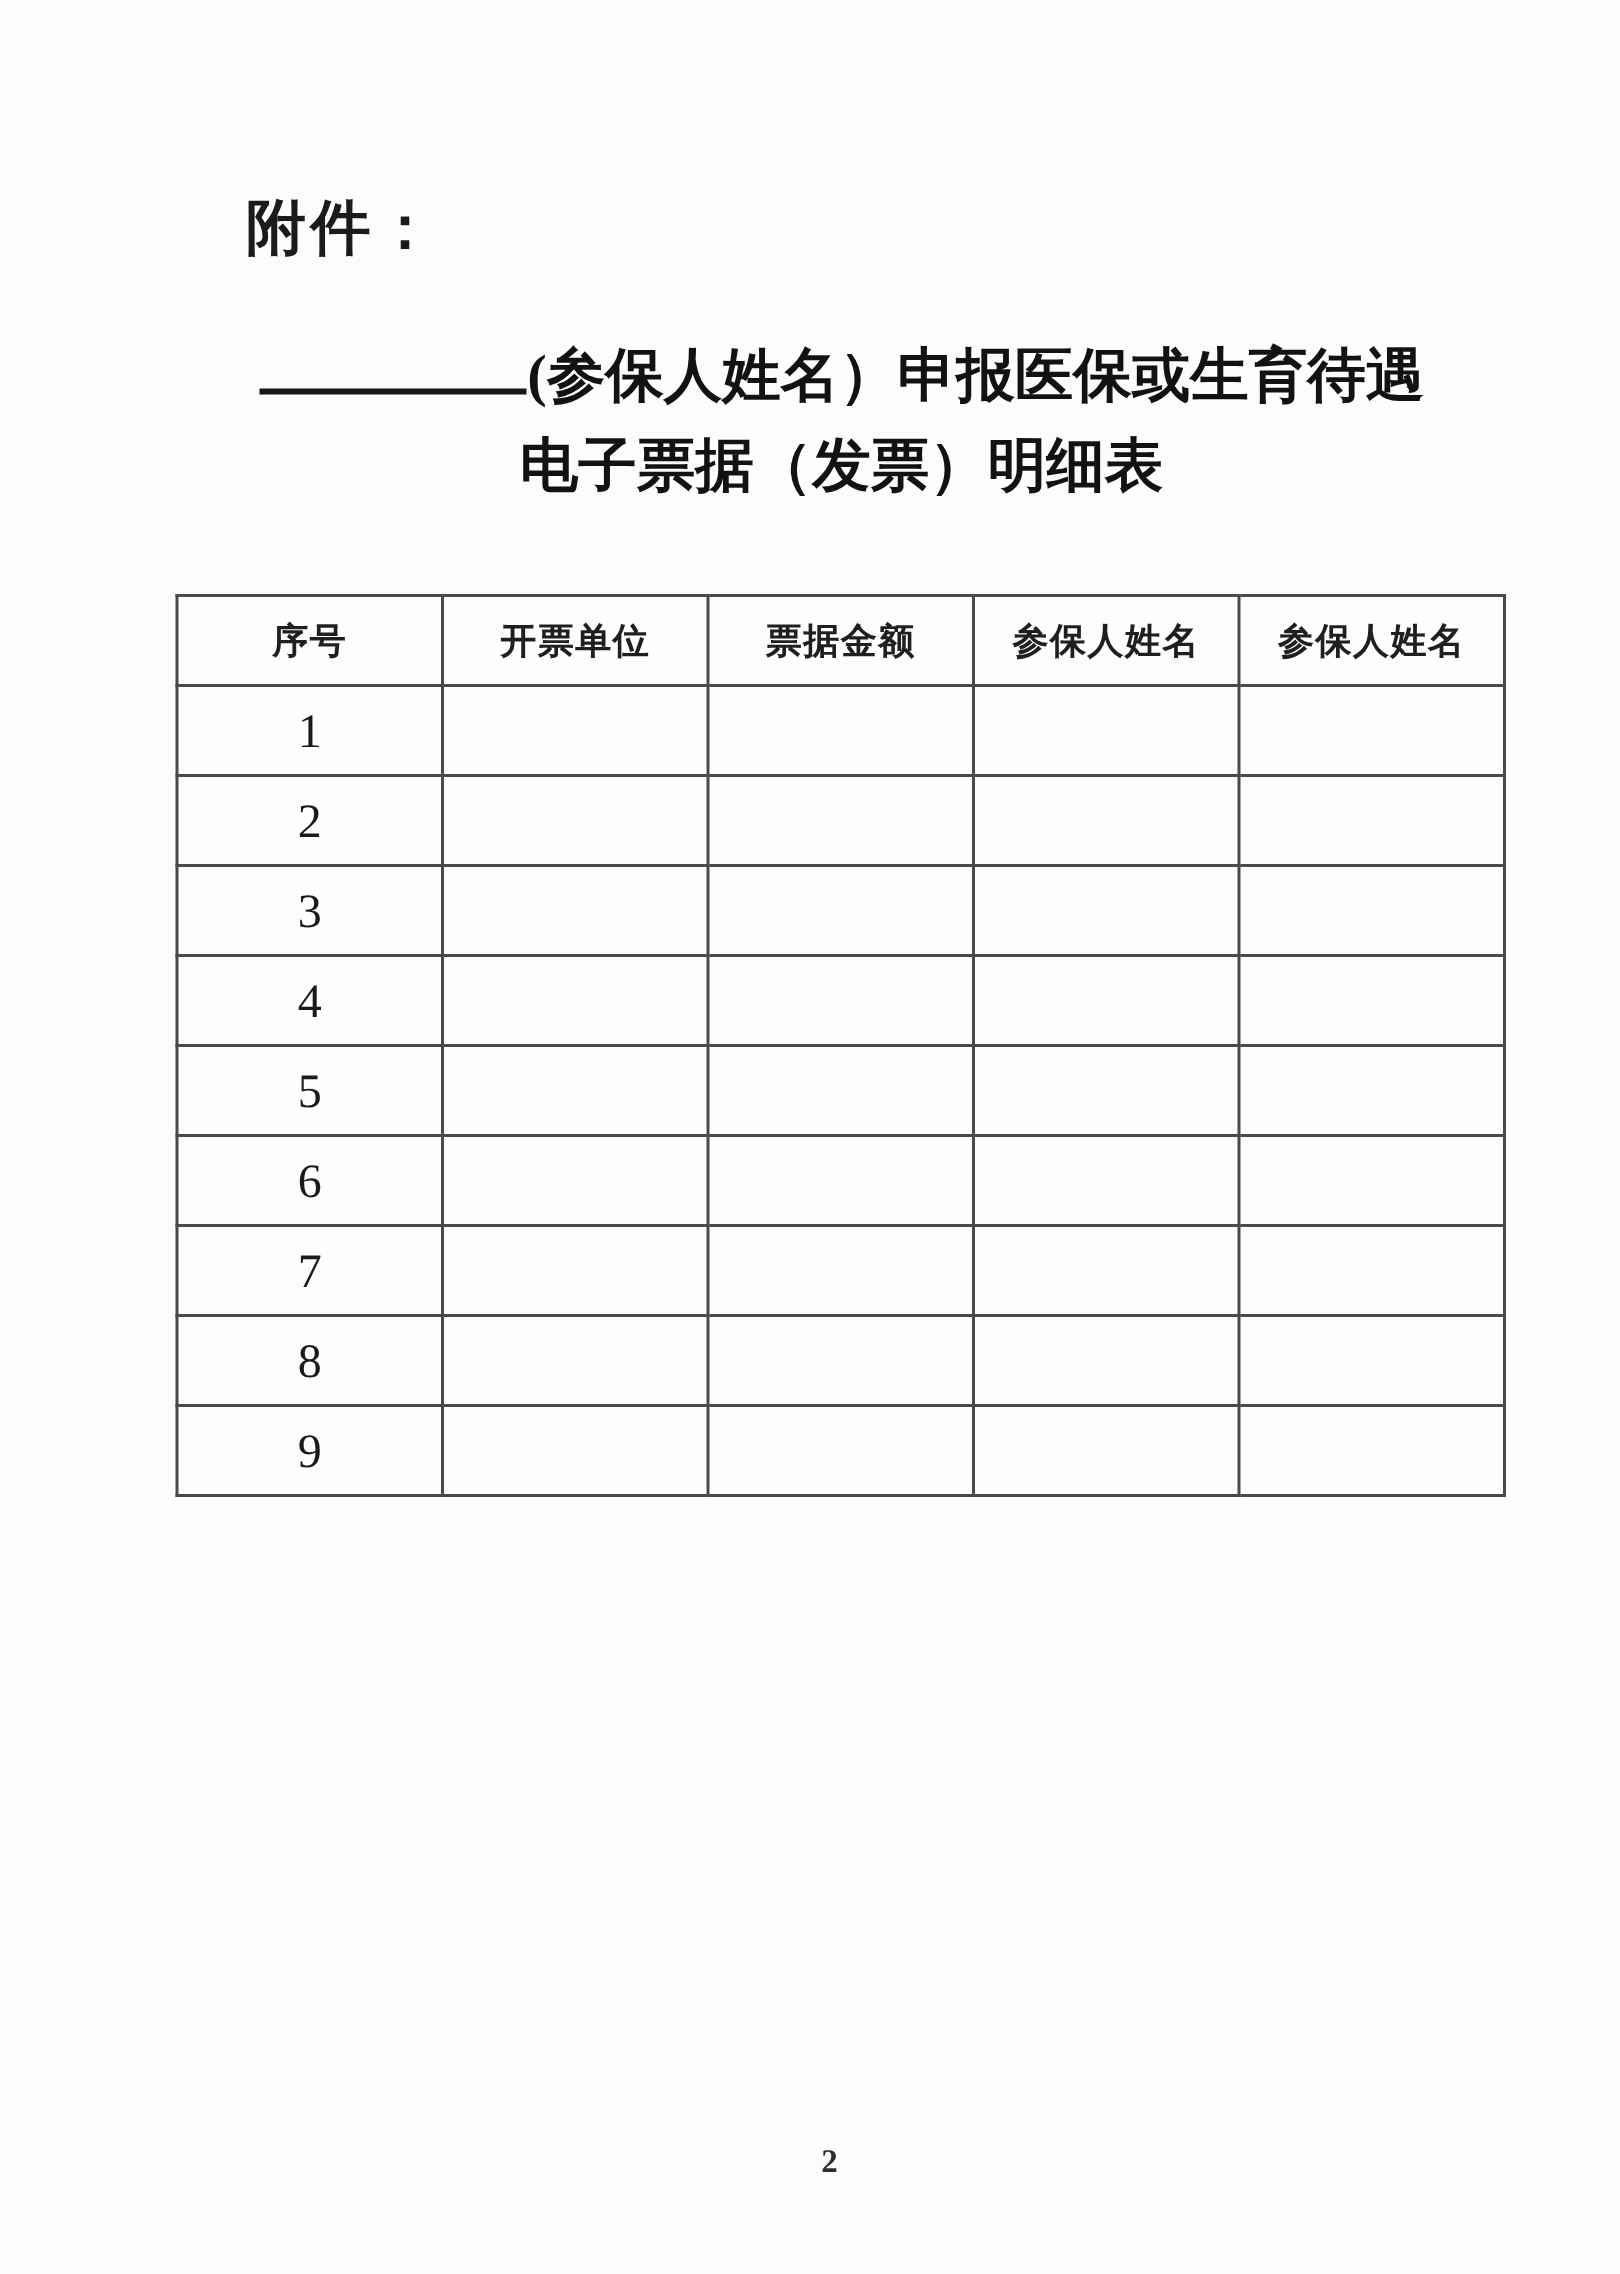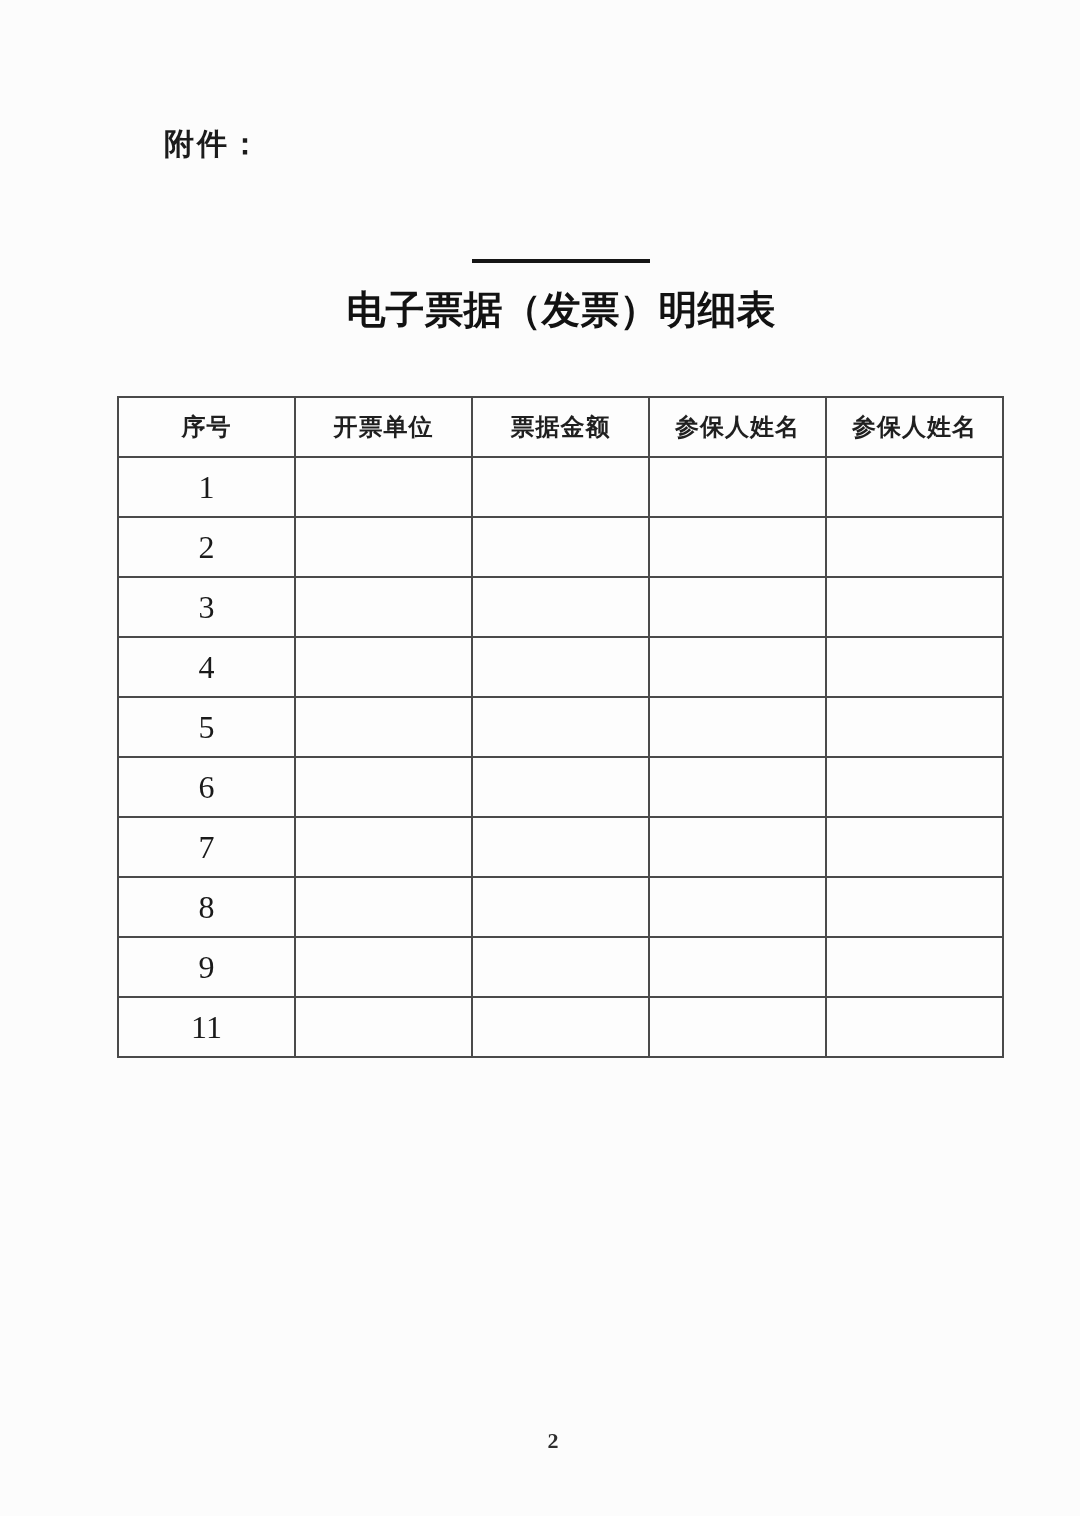--- a/index.html
+++ b/index.html
@@ -9,21 +9,21 @@
     height: 1516px;
     background: #fcfcfc;
     color: #1b1b1b;
     font-family: "Liberation Sans", "DejaVu Sans", sans-serif;
     overflow: hidden;
   }
   .attachment-label {
     position: absolute;
     left: 164px;
     top: 124px;
-    font-size: 30px;
+    font-size: 40px;
     font-weight: 600;
     letter-spacing: 3px;
     font-family: Liberation Sans, sans-serif;
   }
   .title-block {
     position: absolute;
     left: 21px;
     top: 220px;
     width: 1080px;
     text-align: center;
@@ -84,21 +84,21 @@
 </style>
 </head>
 <body>
 
 <div class="page">
 
   <div class="attachment-label">附件：</div>
 
   <div class="title-block">
     <div>
-      <span class="blank-line"></span>
+      <span class="blank-line"></span><span>(参保人姓名）申报医保或生育待遇</span>
     </div>
     <div>电子票据（发票）明细表</div>
   </div>
 
   <table class="invoice-table">
     <thead>
       <tr>
           <th>序号</th>
           <th>开票单位</th>
           <th>票据金额</th>
@@ -163,25 +163,18 @@
           <td></td>
           <td></td>
         </tr>
         <tr>
           <td class="index-cell">9</td>
           <td></td>
           <td></td>
           <td></td>
           <td></td>
         </tr>
-        <tr>
-          <td class="index-cell">11</td>
-          <td></td>
-          <td></td>
-          <td></td>
-          <td></td>
-        </tr>
       </tbody>
   </table>
 
   <div class="page-number">2</div>
 
 </div>
 
 </body></html>

